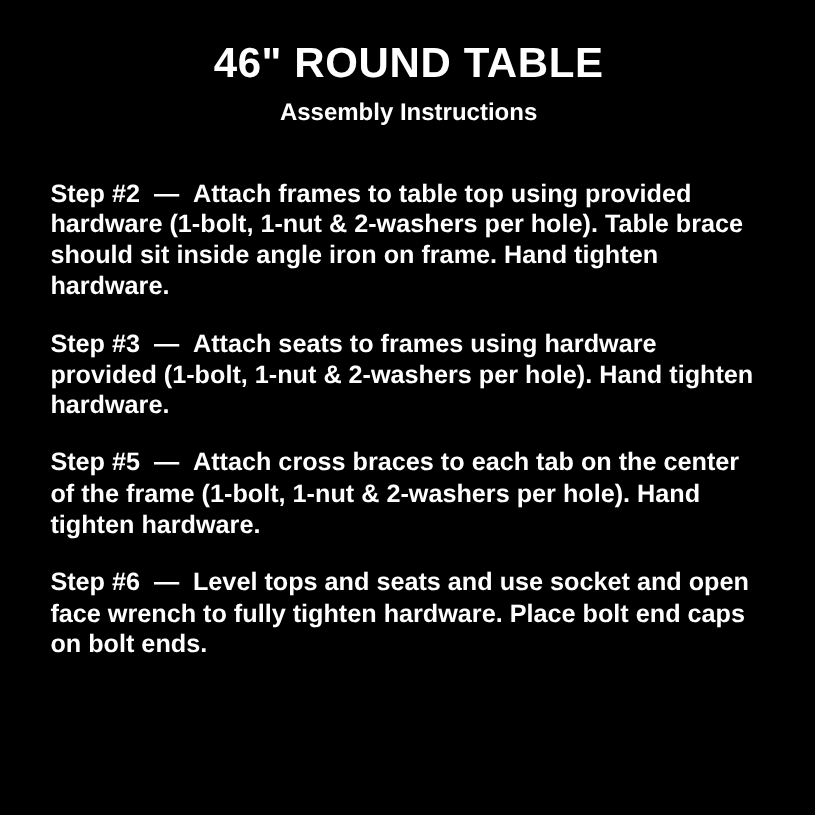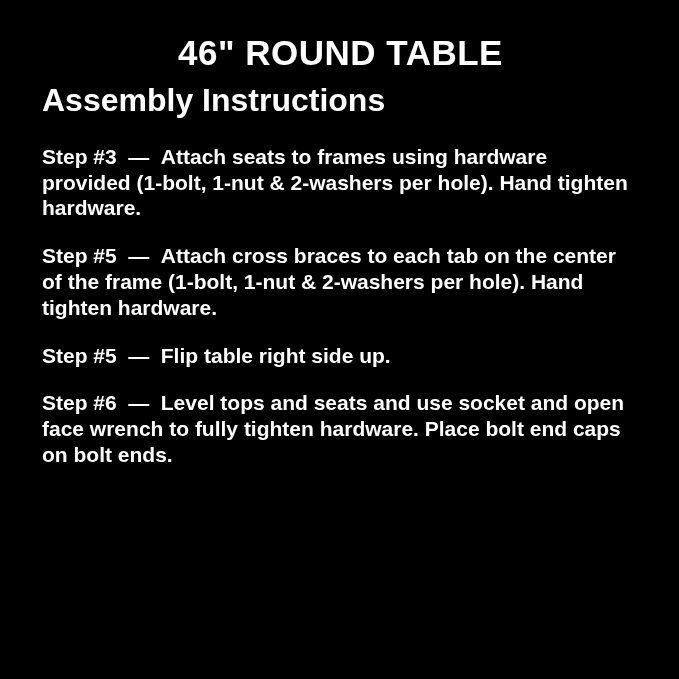--- a/index.html
+++ b/index.html
@@ -20,23 +20,23 @@
     padding: 34px 40px 0 42px;
   }
   .title {
     text-align: center;
     font-size: 35px;
     letter-spacing: 0.5px;
     margin: 0 0 10px 0;
     line-height: 1.1;
   }
   .subtitle {
-    text-align: left;
-    font-size: 32px;
-    margin: 0 0 26px 0;
+    text-align: center;
+    font-size: 20px;
+    margin: 0 0 44px 0;
     line-height: 1.1;
   }
   .steps {
     font-size: 21px;
     line-height: 1.23;
   }
   .step {
     margin: 0 0 22px 0;
   }
   .step .dash {
@@ -46,22 +46,22 @@
 </style>
 </head>
 <body>
 
 <div class="page">
   <h1 class="title">46" ROUND TABLE</h1>
   <h2 class="subtitle">Assembly Instructions</h2>
 
   <div class="steps">
 
+    <p class="step"><span>Step #2</span><span class="dash">—</span><span>Attach frames to table top using provided hardware (1-bolt, 1-nut &amp; 2-washers per hole). Table brace should sit inside angle iron on frame. Hand tighten hardware.</span></p>
 
     <p class="step"><span>Step #3</span><span class="dash">—</span><span>Attach seats to frames using hardware provided (1-bolt, 1-nut &amp; 2-washers per hole). Hand tighten hardware.</span></p>
 
     <p class="step"><span>Step #5</span><span class="dash">—</span><span>Attach cross braces to each tab on the center of the frame (1-bolt, 1-nut &amp; 2-washers per hole). Hand tighten hardware.</span></p>
 
-    <p class="step"><span>Step #5</span><span class="dash">—</span><span>Flip table right side up.</span></p>
 
     <p class="step"><span>Step #6</span><span class="dash">—</span><span>Level tops and seats and use socket and open face wrench to fully tighten hardware. Place bolt end caps on bolt ends.</span></p>
   </div>
 </div>
 
 </body></html>

